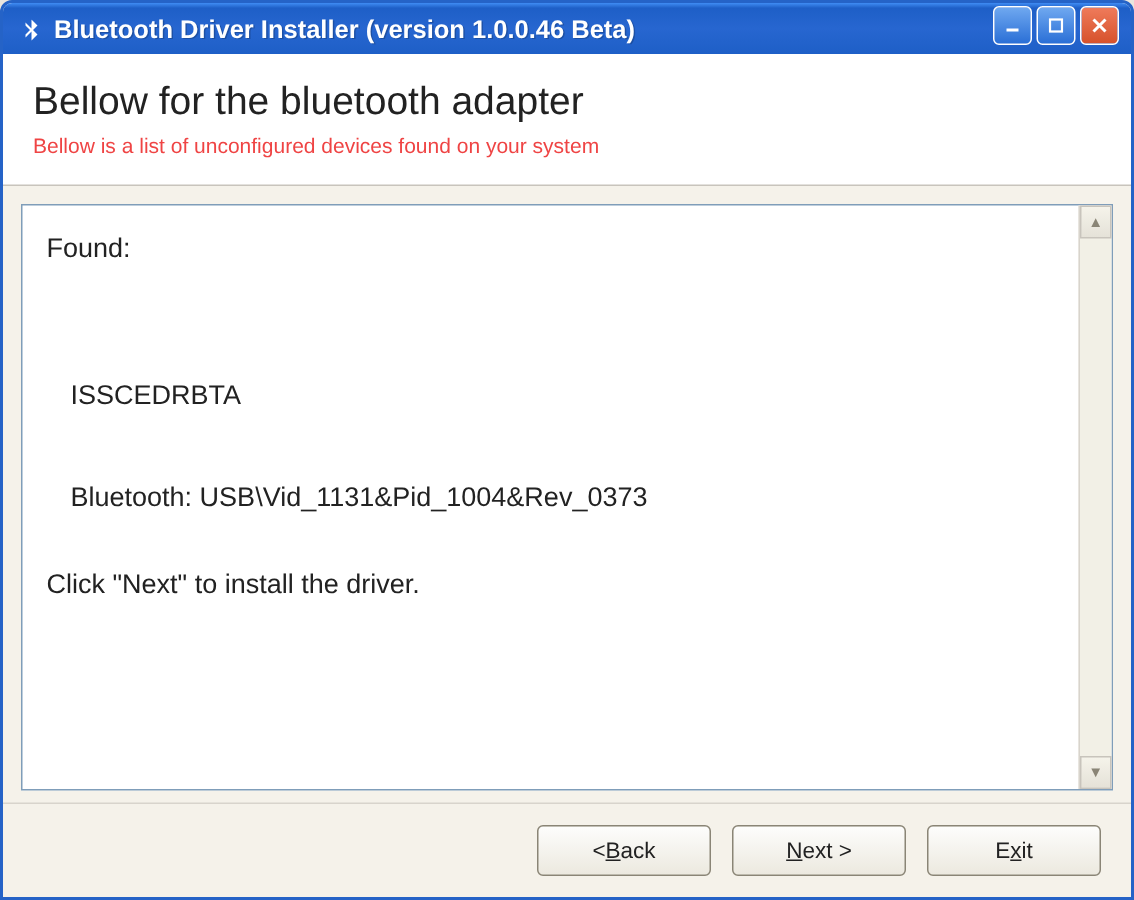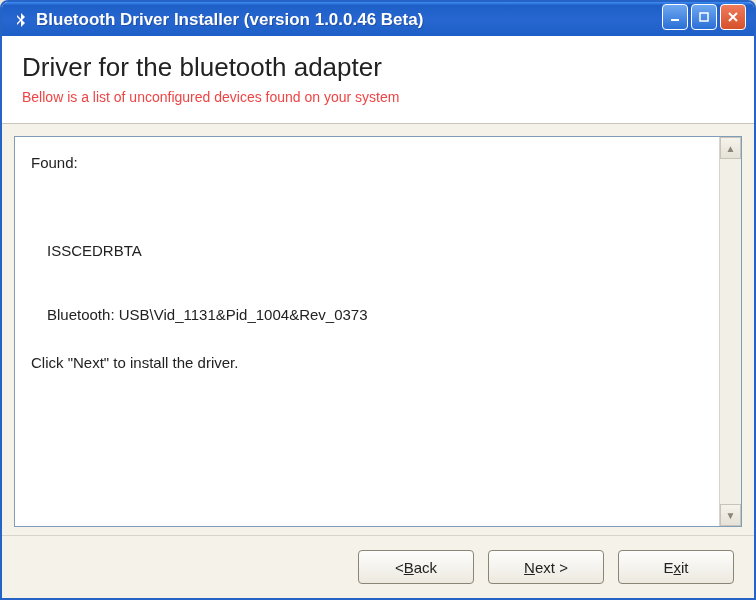--- a/index.html
+++ b/index.html
@@ -90,21 +90,21 @@
     }
     .content-box {
       flex: 1;
       background: #fff;
       border: 1px solid #7f9db9;
       position: relative;
       display: flex;
     }
     .content-text {
       padding: 14px 16px;
-      font-size: 15px;
+      font-size: 18px;
       color: #222;
       line-height: 1.6;
       flex: 1;
     }
     .device-indent {
       padding-left: 16px;
       margin-top: 40px;
     }
     .scrollbar {
       width: 22px;
@@ -176,21 +176,21 @@
       </div>
       <div class="win-btn close">
         <svg width="10" height="10" viewBox="0 0 10 10">
             <path d="M1 1 L9 9 M9 1 L1 9" stroke="#fff" stroke-width="2"></path>
           </svg>
       </div>
     </div>
   </div>
 
   <div class="header-section">
-    <div class="header-title">Driver for the bluetooth adapter</div>
+    <div class="header-title">Bellow for the bluetooth adapter</div>
     <div class="header-subtitle">Bellow is a list of unconfigured devices found on your system</div>
   </div>
 
   <div class="content-area">
     <div class="content-box">
       <div class="content-text">
         <div>Found:</div>
         <br>
         <div class="device-indent">ISSCEDRBTA</div>
         <div class="device-indent">

